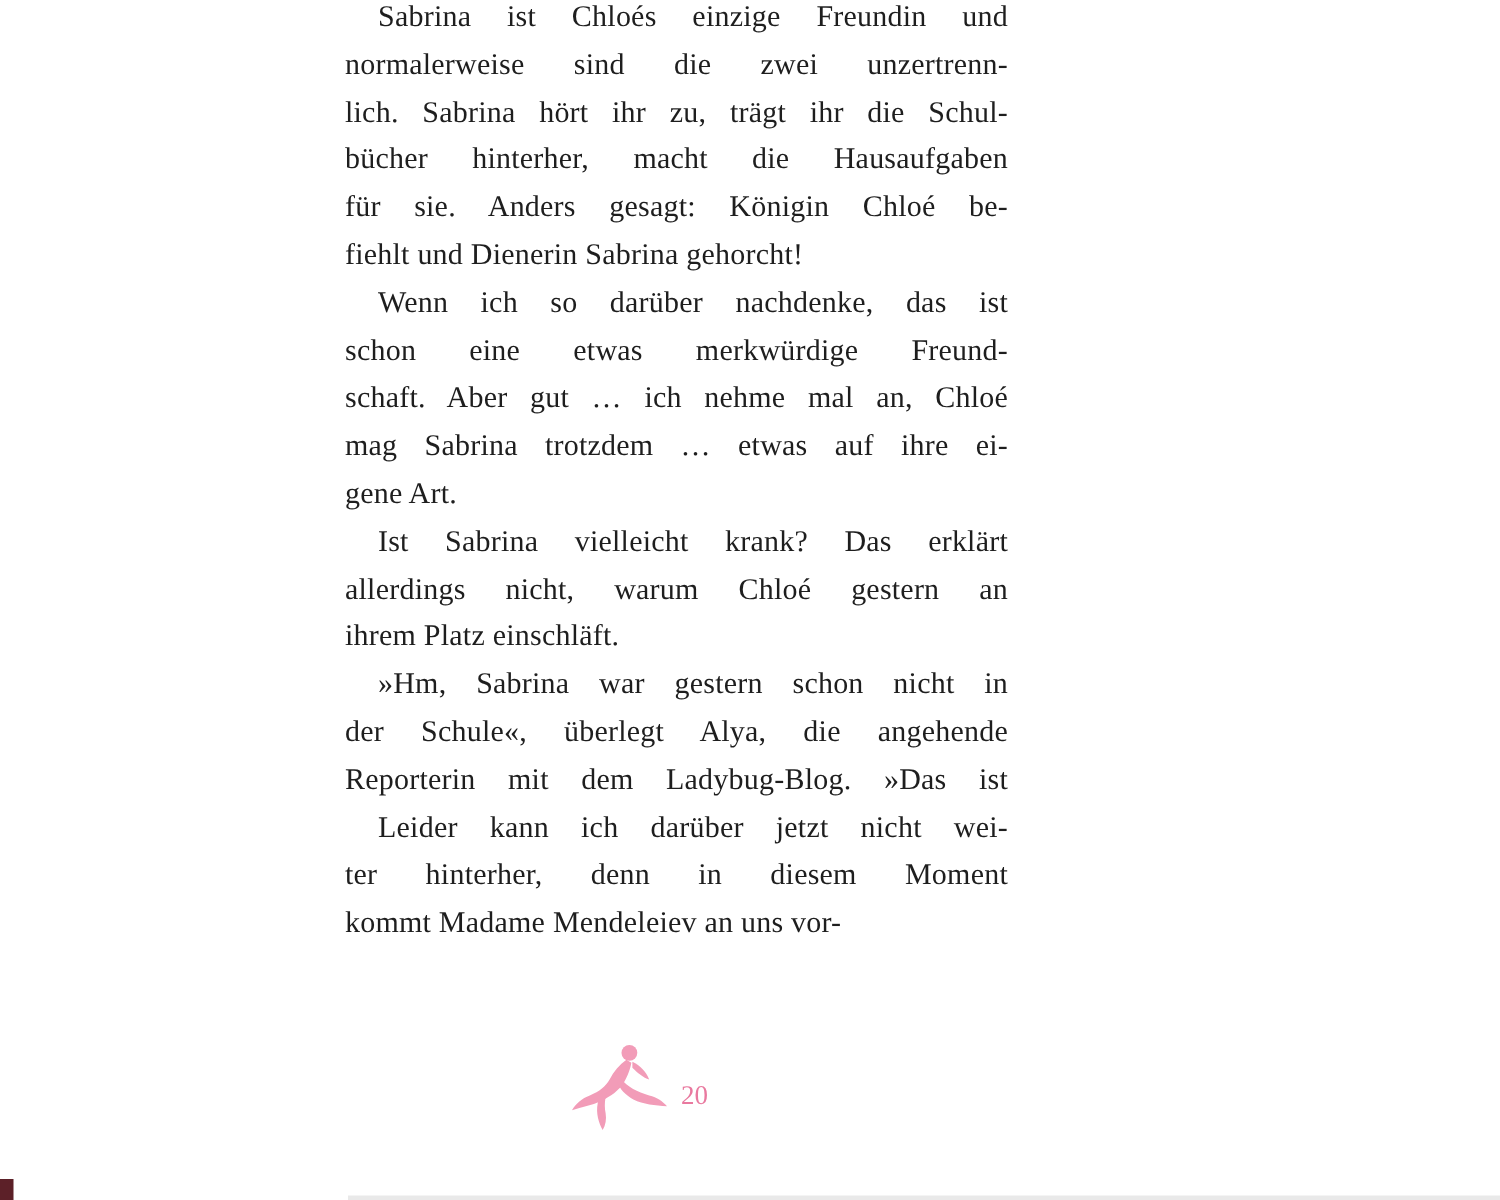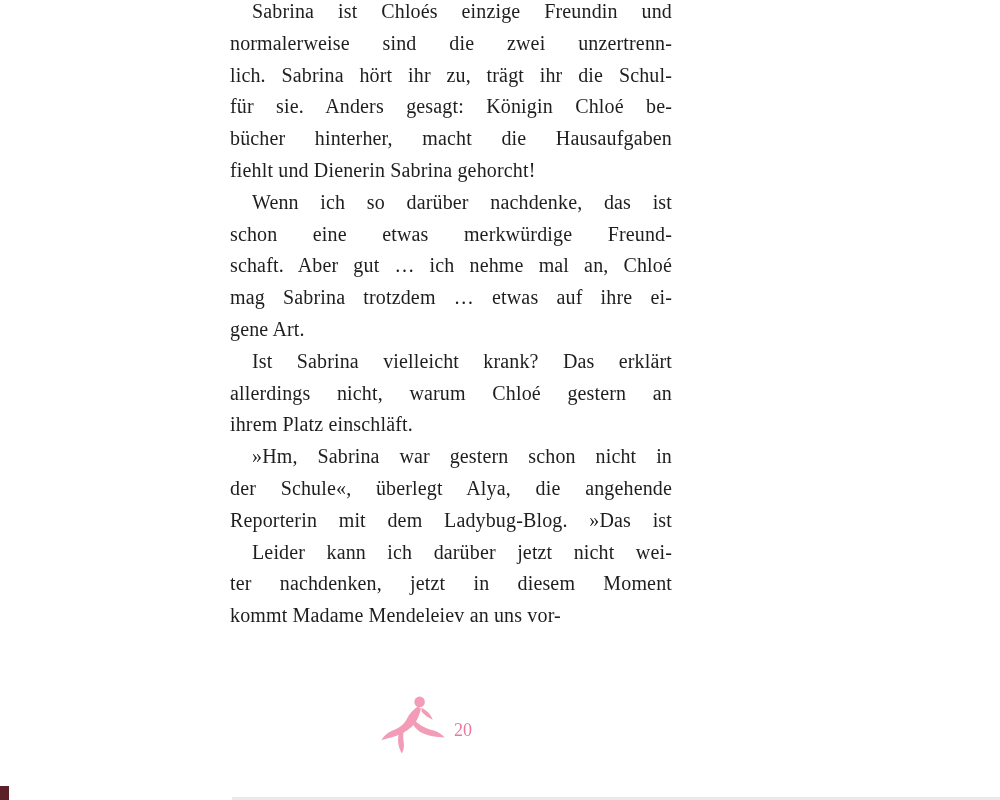--- a/index.html
+++ b/index.html
@@ -61,22 +61,22 @@
 </head>
 <body>
 
 <div class="page">
 
   <div class="text-block">
       <div class="paragraph">
         <div class="line indent">Sabrina ist Chloés einzige Freundin und</div>
         <div class="line">normalerweise sind die zwei unzertrenn-</div>
         <div class="line">lich. Sabrina hört ihr zu, trägt ihr die Schul-</div>
+        <div class="line">bücher hinterher, macht die Hausaufgaben</div>
         <div class="line">für sie. Anders gesagt: Königin Chloé be-</div>
-        <div class="line">bücher hinterher, macht die Hausaufgaben</div>
         <div class="line last">fiehlt und Dienerin Sabrina gehorcht!</div>
       </div>
       <div class="paragraph">
         <div class="line indent">Wenn ich so darüber nachdenke, das ist</div>
         <div class="line">schon eine etwas merkwürdige Freund-</div>
         <div class="line">schaft. Aber gut … ich nehme mal an, Chloé</div>
         <div class="line">mag Sabrina trotzdem … etwas auf ihre ei-</div>
         <div class="line last">gene Art.</div>
       </div>
       <div class="paragraph">
@@ -84,21 +84,21 @@
         <div class="line">allerdings nicht, warum Chloé gestern an</div>
         <div class="line last">ihrem Platz einschläft.</div>
       </div>
       <div class="paragraph">
         <div class="line indent">»Hm, Sabrina war gestern schon nicht in</div>
         <div class="line">der Schule«, überlegt Alya, die angehende</div>
         <div class="line">Reporterin mit dem Ladybug-Blog. »Das ist</div>
       </div>
       <div class="paragraph">
         <div class="line indent">Leider kann ich darüber jetzt nicht wei-</div>
-        <div class="line">ter nachdenken, jetzt in diesem Moment</div>
+        <div class="line">ter hinterher, denn in diesem Moment</div>
         <div class="line last">kommt Madame Mendeleiev an uns vor-</div>
       </div>
     </div>
 
   <div class="ornament">
     <svg viewBox="0 0 100 92" xmlns="http://www.w3.org/2000/svg">
       <g fill="#f29cb8">
         <circle cx="60" cy="11" r="8"></circle>
         <path d="M57,18 C50,23 44,30 40,38 C36,45 30,50 20,54 C12,57 6,62 2,69 C12,66 22,64 31,60 C41,55 50,49 55,40 C58,35 61,27 62,21 Z"></path>
         <path d="M52,38 C58,45 68,51 80,54 C88,56 94,60 98,65 C86,64 74,63 64,58 C56,54 50,47 48,41 Z"></path>

